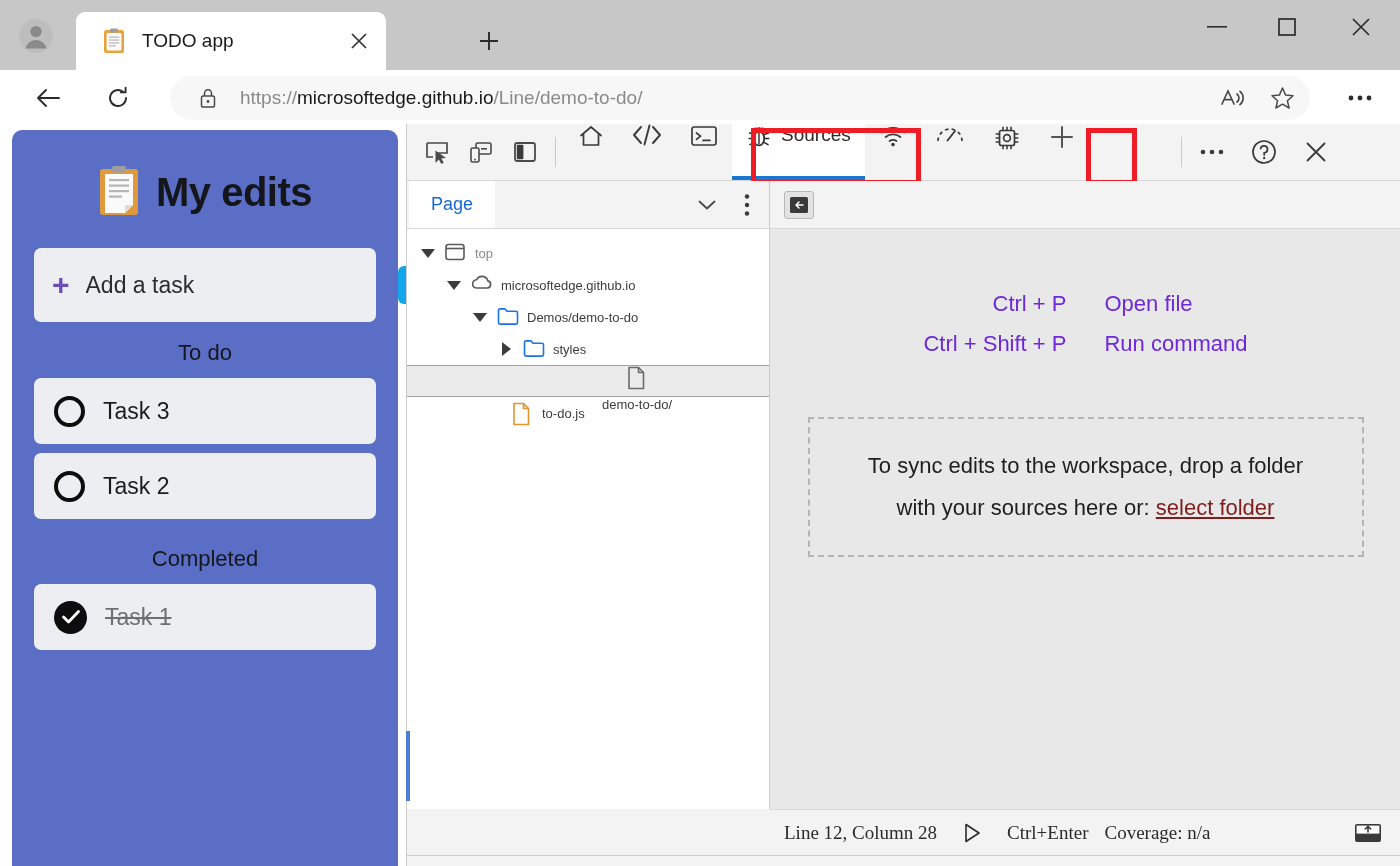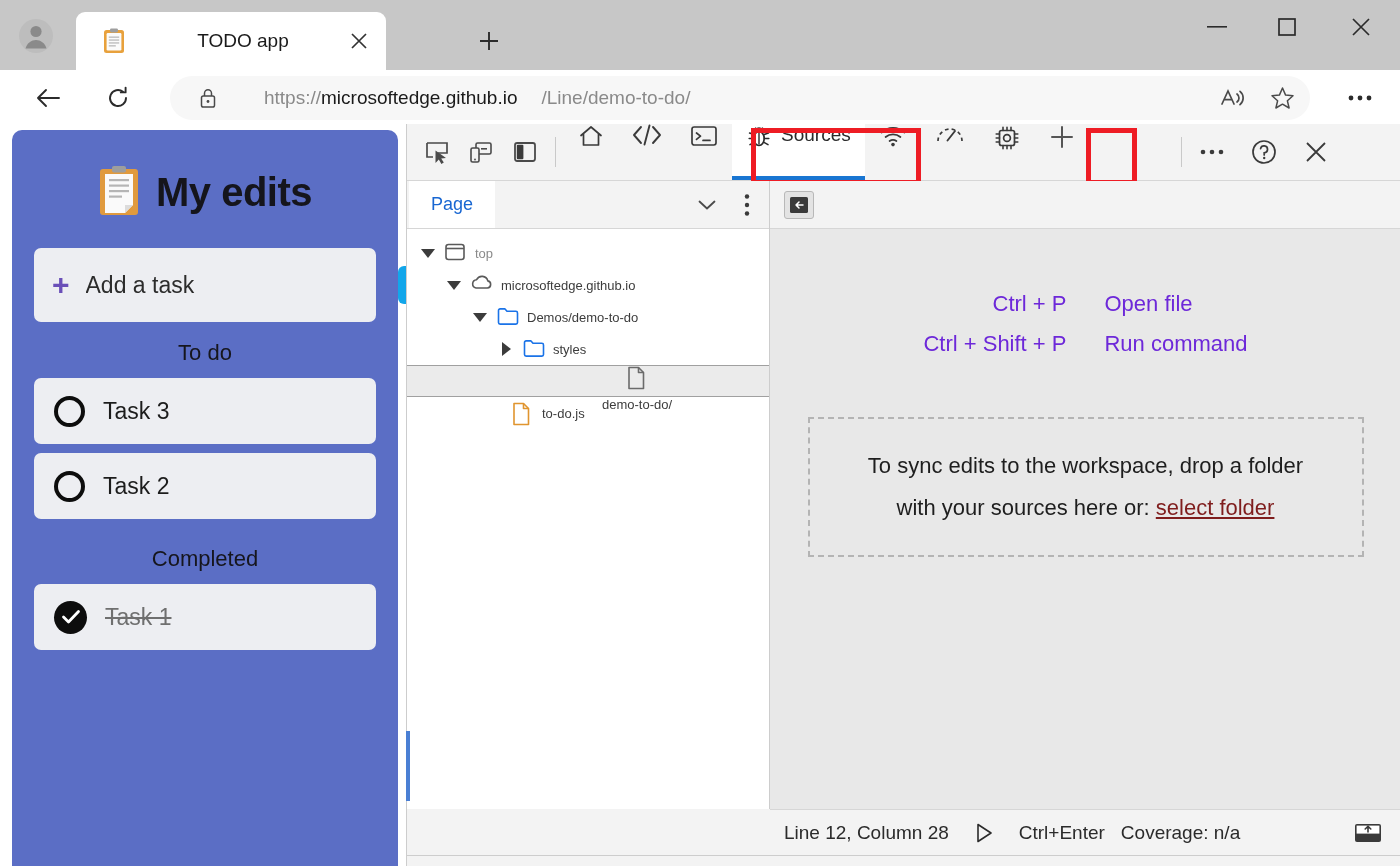--- a/index.html
+++ b/index.html
@@ -18,21 +18,21 @@
   }
   .profile-btn {
     position: absolute; left: 12px; top: 12px; width: 48px; height: 48px;
     display: flex; align-items: center; justify-content: center;
     border-radius: 6px;
   }
   .tab {
     position: absolute; left: 76px; top: 12px; width: 310px; height: 58px;
     background: #ffffff;
     border-radius: 9px 9px 0 0;
-    display: flex; align-items: center; padding: 0 12px; text-align: center;
+    display: flex; align-items: center; padding: 0 12px;
   }
   .tab-favicon { width: 24px; height: 26px; margin-left: 14px; flex: 0 0 auto; }
   .tab-title {
     margin-left: 16px; font-size: 19px; color: #1a1a1a; flex: 1 1 auto;
     white-space: nowrap; overflow: hidden;
   }
   .tab-close {
     width: 30px; height: 30px; display:flex; align-items:center; justify-content:center;
     border-radius: 4px; flex: 0 0 auto;
   }
@@ -60,21 +60,21 @@
   .nav-reload { left: 96px; }
   .omnibox {
     position: absolute; left: 170px; top: 76px; width: 1140px; height: 44px;
     background: #f7f7f7; border-radius: 22px;
     display: flex; align-items: center; padding: 0 16px;
   }
   .lock-icon { width: 20px; height: 22px; margin-left: 12px; flex: 0 0 auto; }
   .url-text {
     margin-left: 22px; font-size: 19px; color: #1a1a1a; white-space: nowrap;
   }
-  .url-dim { color: #8a8a8a; margin-left: 24px; }
+  .url-dim { color: #8a8a8a; }
   .omni-right {
     position: absolute; right: 96px; top: 76px; display: flex; gap: 6px;
   }
   .omni-icon {
     width: 44px; height: 44px; display:flex; align-items:center; justify-content:center;
     border-radius: 5px;
   }
   .browser-more {
     position: absolute; left: 1338px; top: 76px; width: 44px; height: 44px;
     display:flex; align-items:center; justify-content:center; border-radius:5px;
@@ -225,21 +225,21 @@
     display: flex; flex-direction: column; align-items: center; justify-content: center;
     gap: 16px; padding: 24px 12px;
     font-size: 22px; color: #1e1e1e; text-align: center;
   }
   .dz-link { text-decoration: underline; color: #7f1d1d; }
 
   .ed-status {
     position: absolute; left: 363px; top: 685px; width: 631px; height: 46px;
     background: #f3f3f3; border-top: 1px solid #d6d6d6;
     display: flex; align-items: center; padding: 0 14px; gap: 16px;
-    font-size: 19px; color: #2b2b2b;
+    font-size: 19px; color: #2b2b2b; font-family: Liberation Serif, serif;
   }
   .ed-status .spacer { flex: 1 1 auto; }
   .status-ico { width: 38px; height: 30px; display:flex; align-items:center; justify-content:center; }
 
   .drawer {
     position: absolute; left: 0; top: 731px; width: 994px; height: 70px;
     background: #f3f3f3; border-top: 1px solid #cdcdcd;
     display: flex; align-items: center; padding-left: 6px;
   }
   .dw-spacer { flex: 1 1 auto; }

